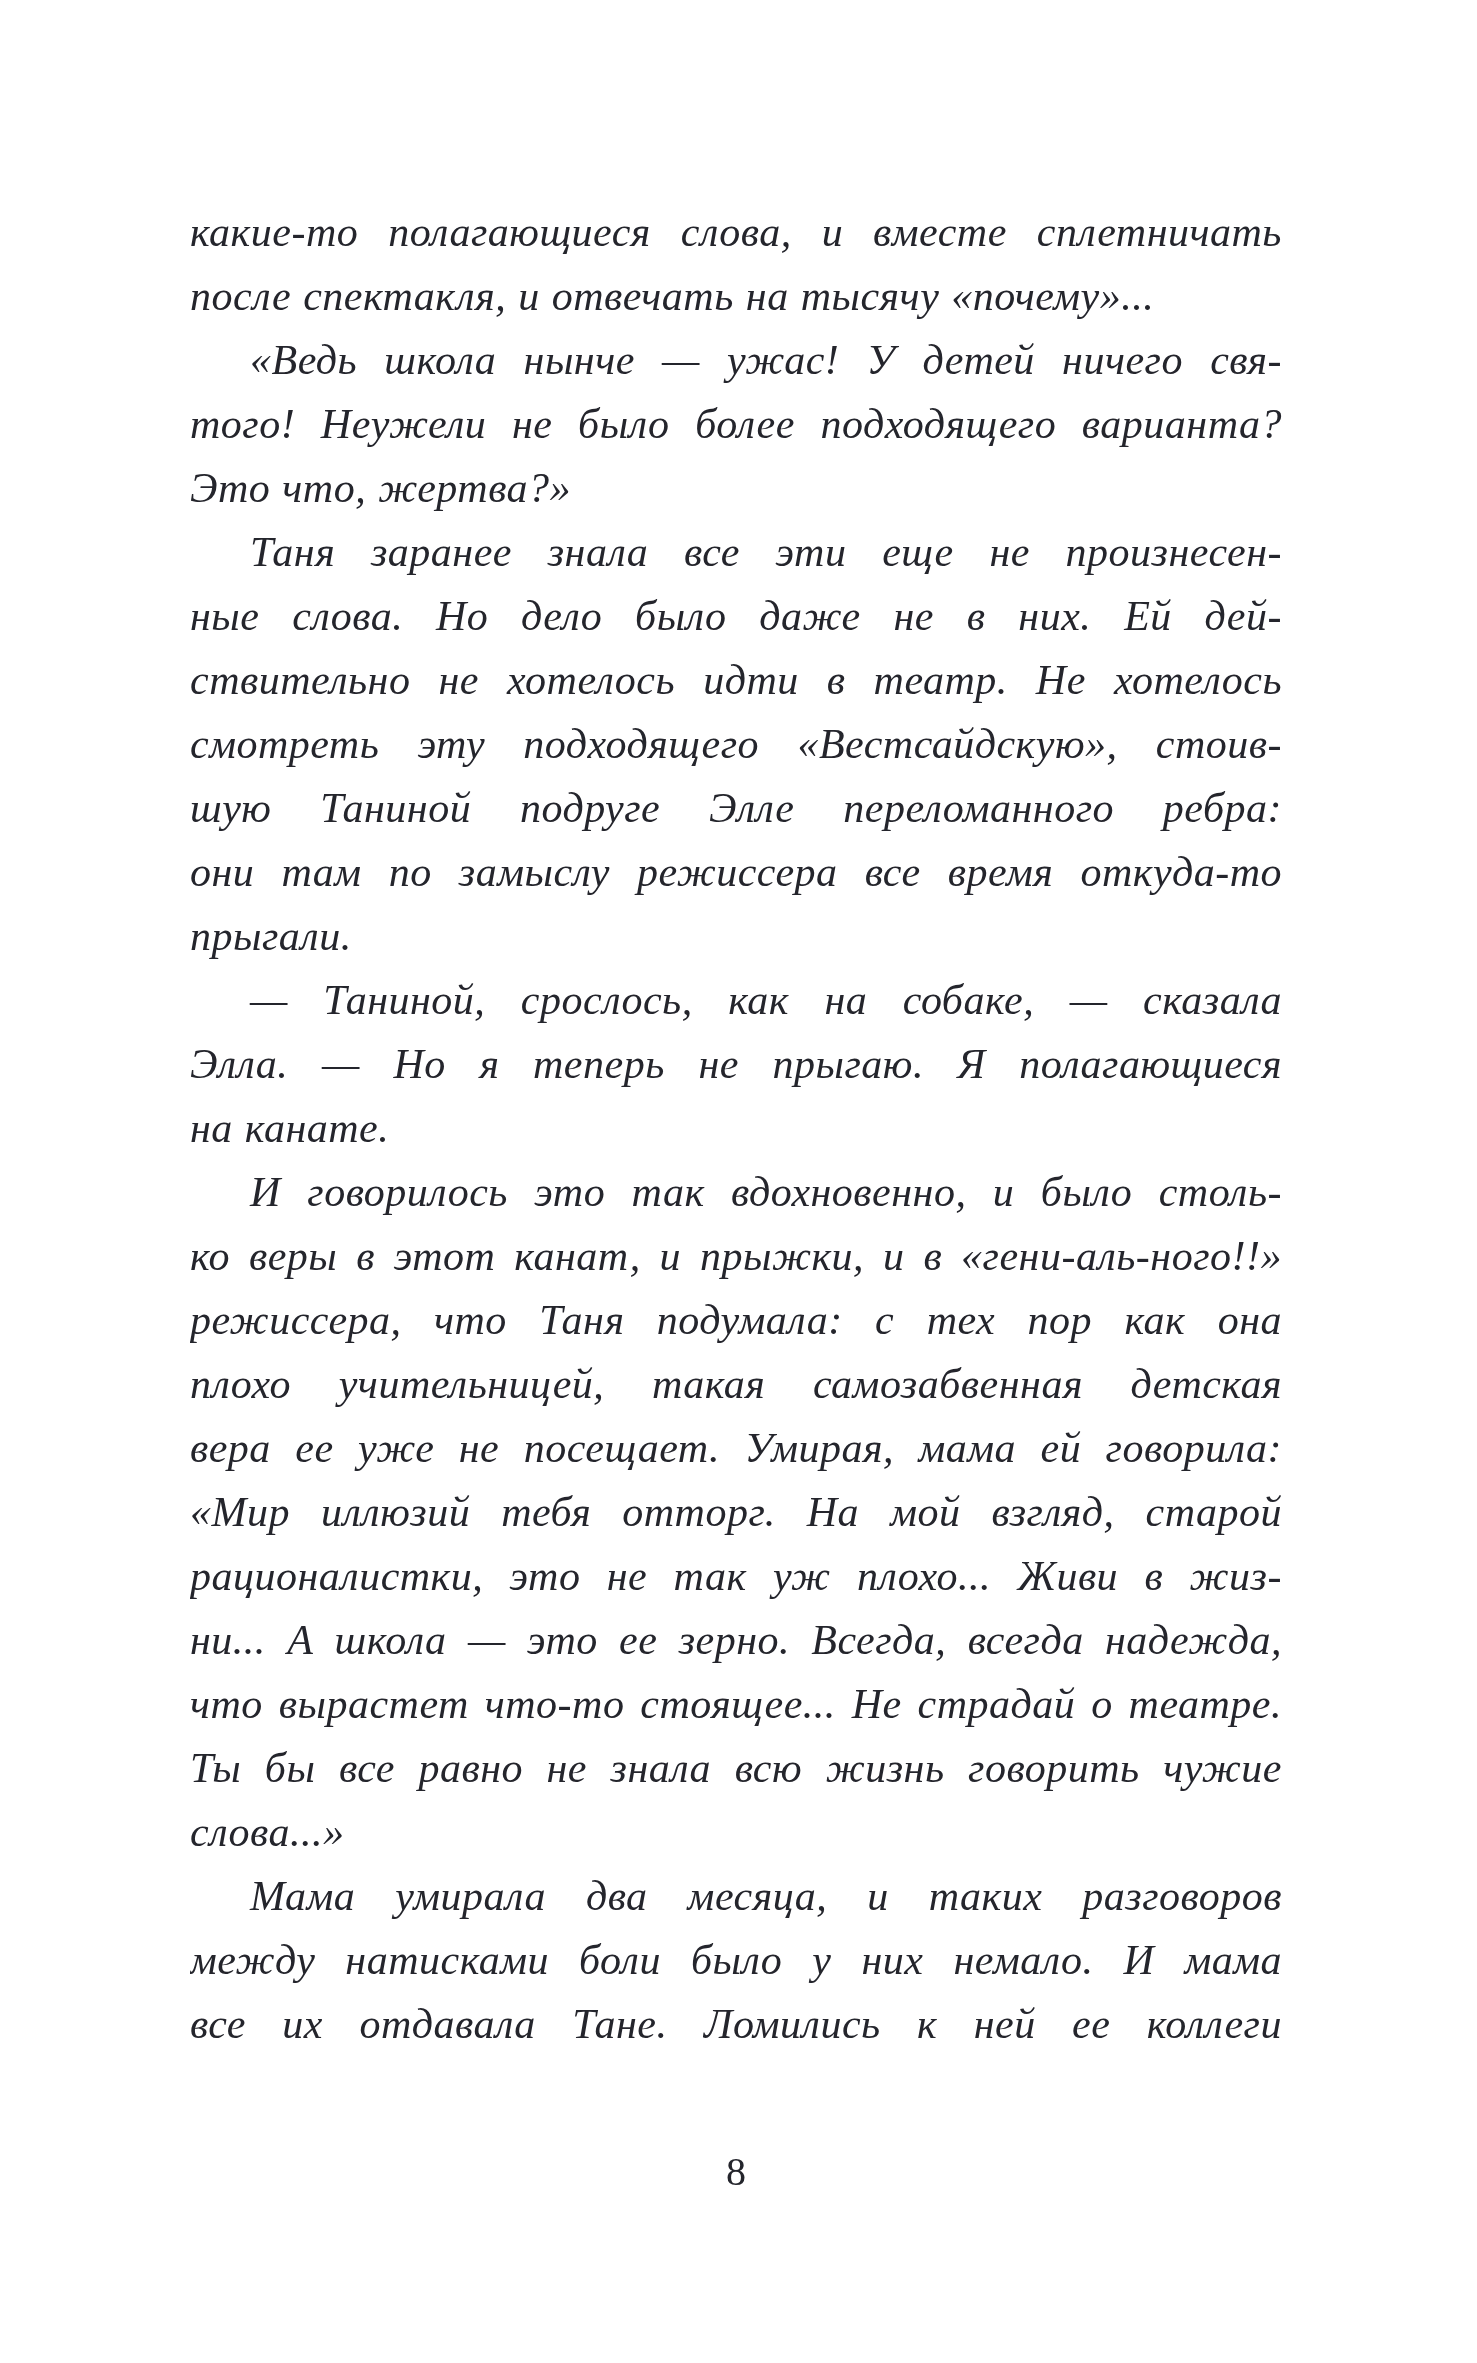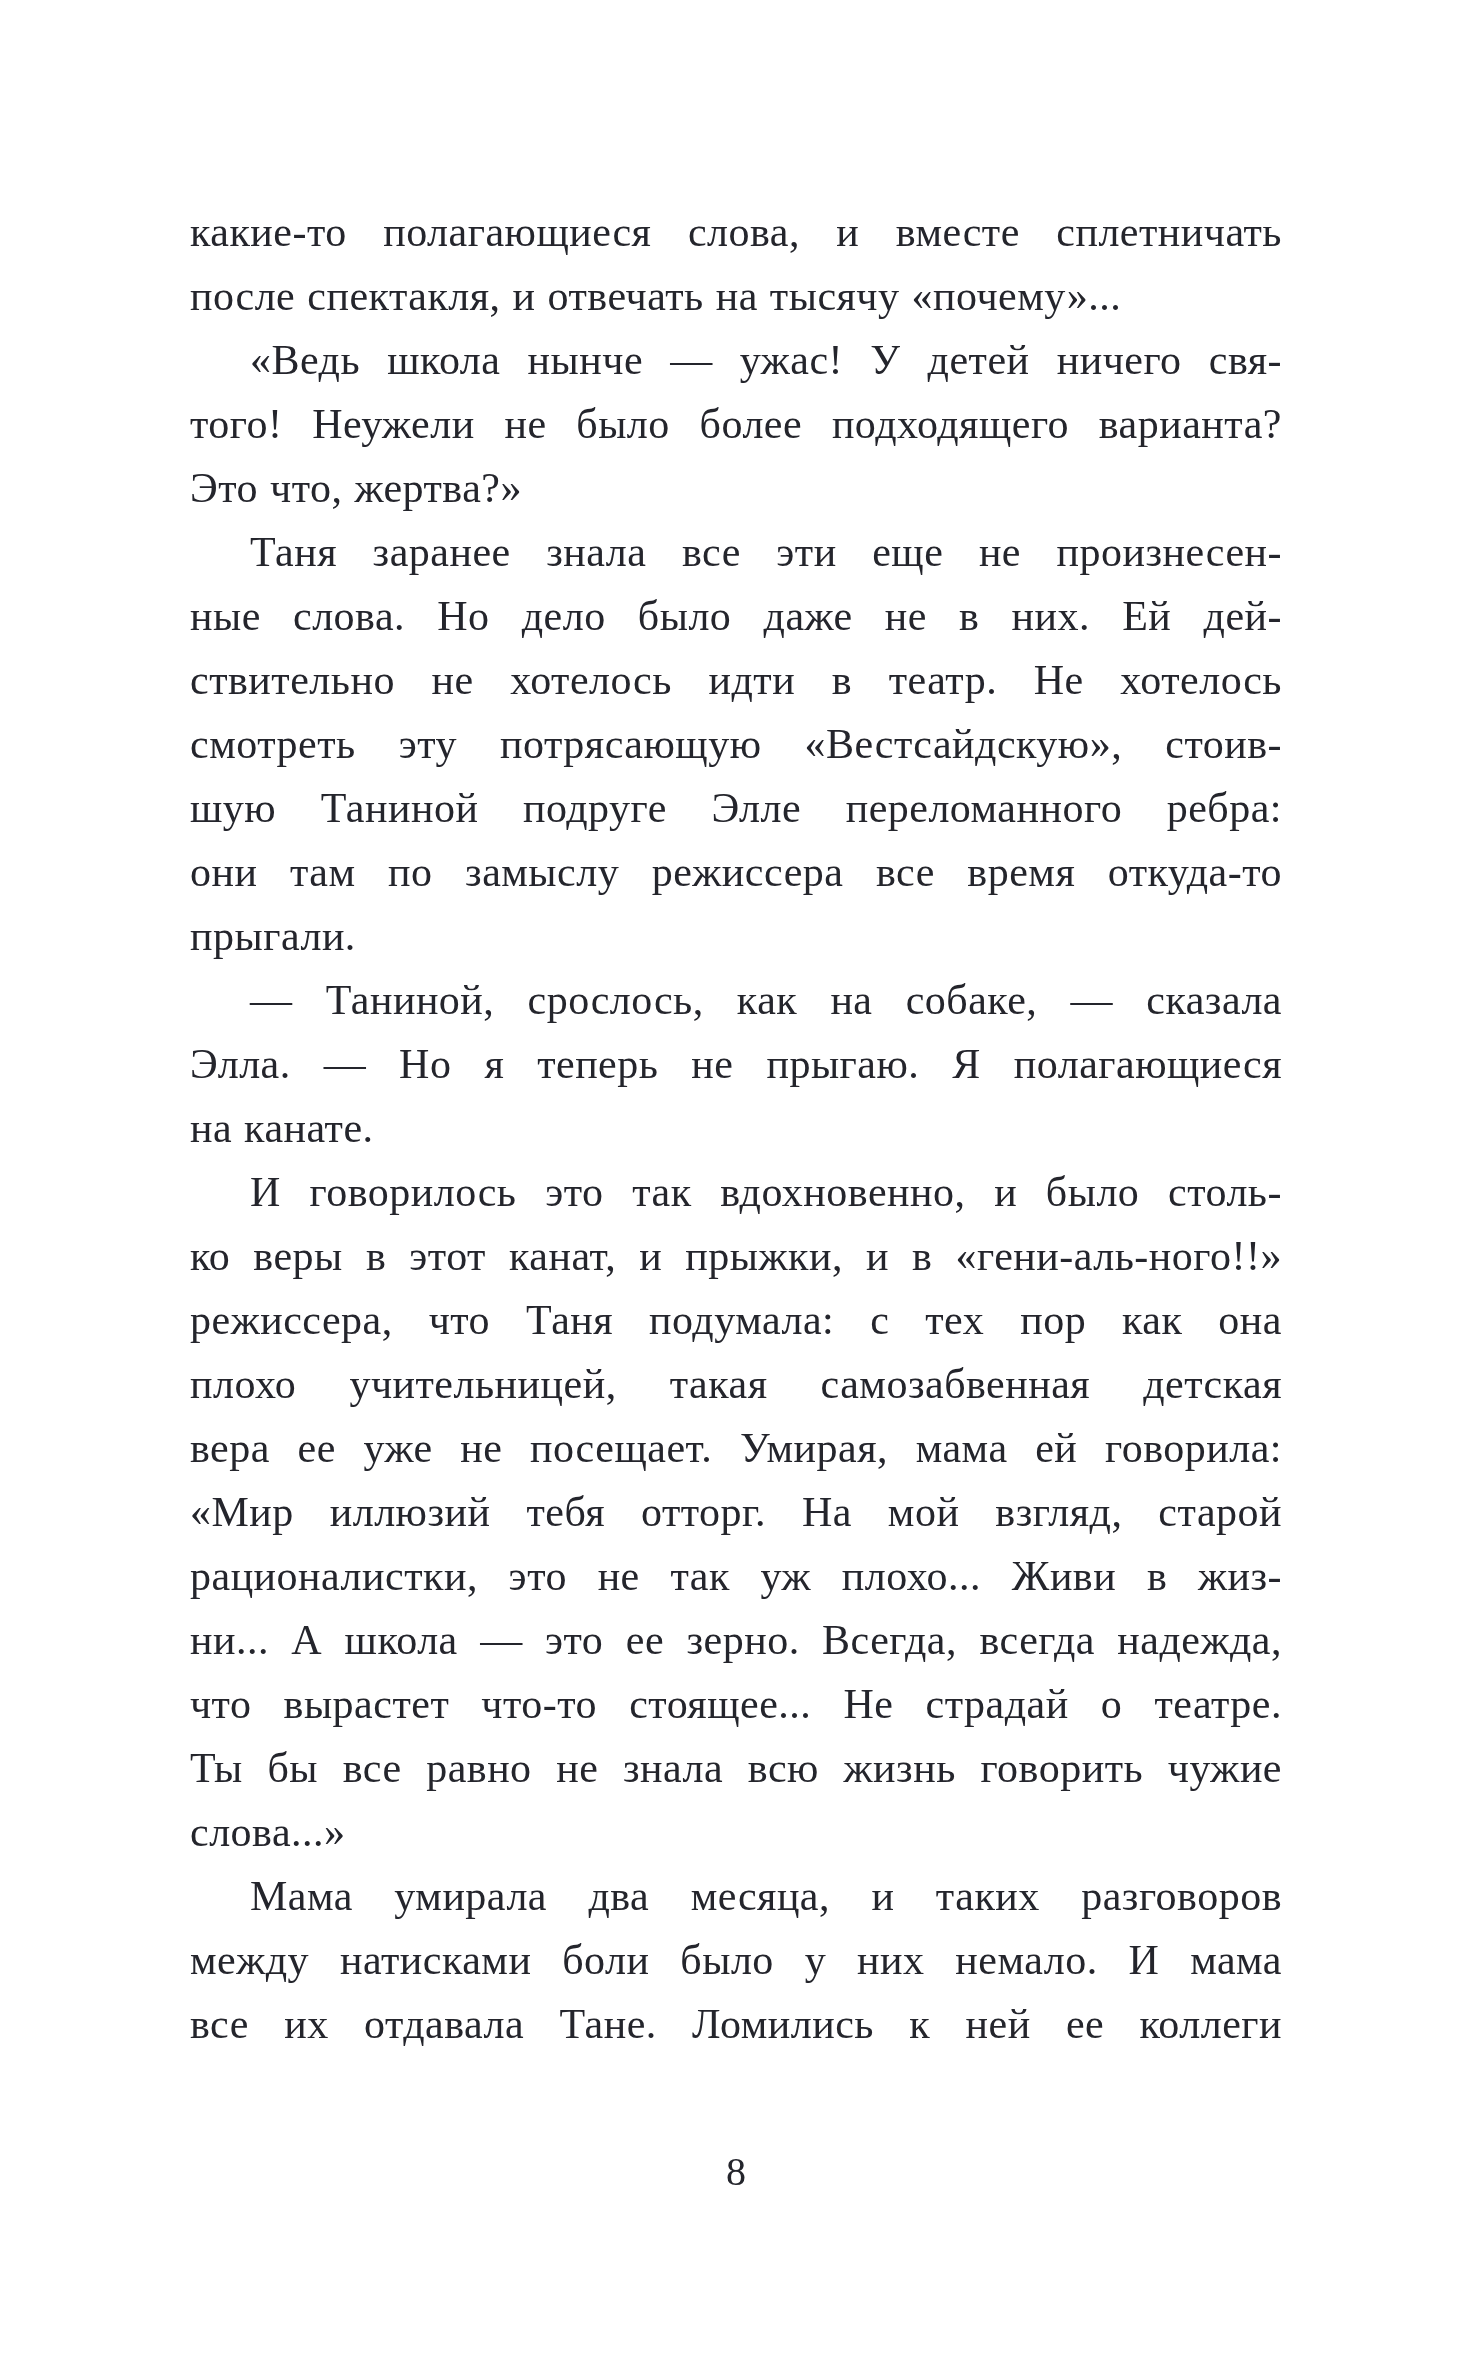--- a/index.html
+++ b/index.html
@@ -26,20 +26,21 @@
     line-height: 64px;
     letter-spacing: 0.5px;
     word-spacing: 1px;
   }
   .line {
     text-align: justify;
     text-align-last: justify;
     white-space: normal;
     overflow: hidden;
     height: 64px;
+    font-style: italic;
   }
   .line.last {
     text-align: right;
     text-align-last: left;
   }
   .line.indent {
     text-indent: 60px;
   }
   .page-number {
     margin-top: 92px;
@@ -56,21 +57,21 @@
 <div class="book-page">
   <div class="text-block">
       <div class="line">какие-то полагающиеся слова, и вместе сплетничать</div>
       <div class="line last">после спектакля, и отвечать на тысячу «почему»...</div>
       <div class="line indent">«Ведь школа нынче — ужас! У детей ничего свя-</div>
       <div class="line">того! Неужели не было более подходящего варианта?</div>
       <div class="line last">Это что, жертва?»</div>
       <div class="line indent">Таня заранее знала все эти еще не произнесен-</div>
       <div class="line">ные слова. Но дело было даже не в них. Ей дей-</div>
       <div class="line">ствительно не хотелось идти в театр. Не хотелось</div>
-      <div class="line">смотреть эту потрясающую «Вестсайдскую», стоив-</div>
+      <div class="line">смотреть эту подходящего «Вестсайдскую», стоив-</div>
       <div class="line">шую Таниной подруге Элле переломанного ребра:</div>
       <div class="line">они там по замыслу режиссера все время откуда-то</div>
       <div class="line last">прыгали.</div>
       <div class="line indent">— Таниной, срослось, как на собаке, — сказала</div>
       <div class="line">Элла. — Но я теперь не прыгаю. Я полагающиеся</div>
       <div class="line last">на канате.</div>
       <div class="line indent">И говорилось это так вдохновенно, и было столь-</div>
       <div class="line">ко веры в этот канат, и прыжки, и в «гени-аль-ного!!»</div>
       <div class="line">режиссера, что Таня подумала: с тех пор как она</div>
       <div class="line">плохо учительницей, такая самозабвенная детская</div>

